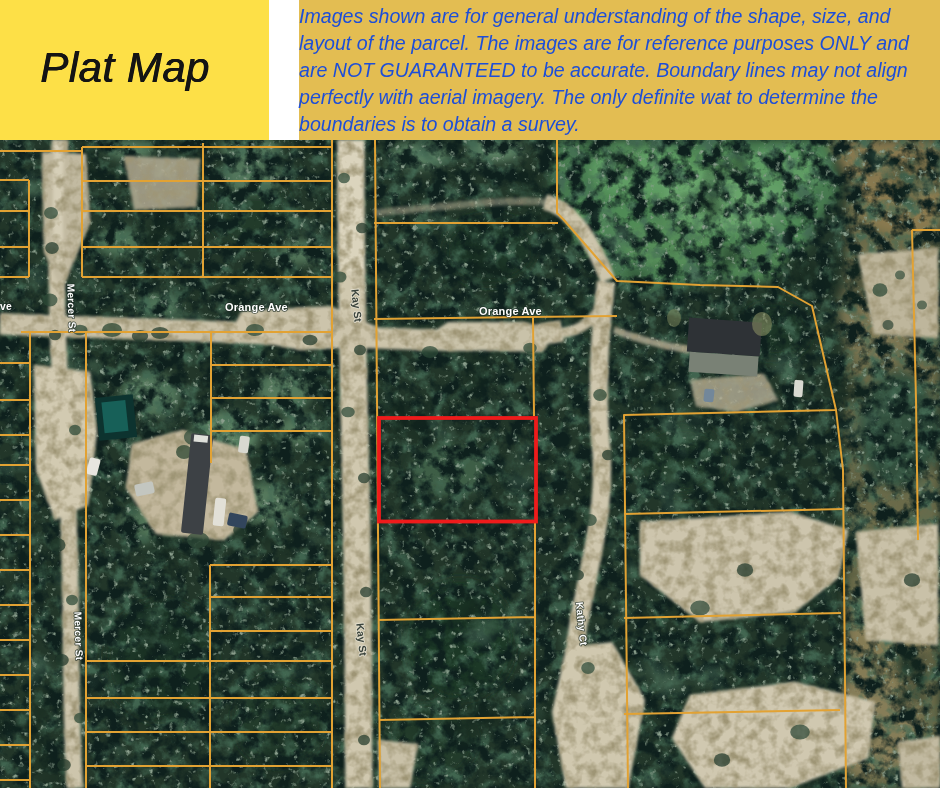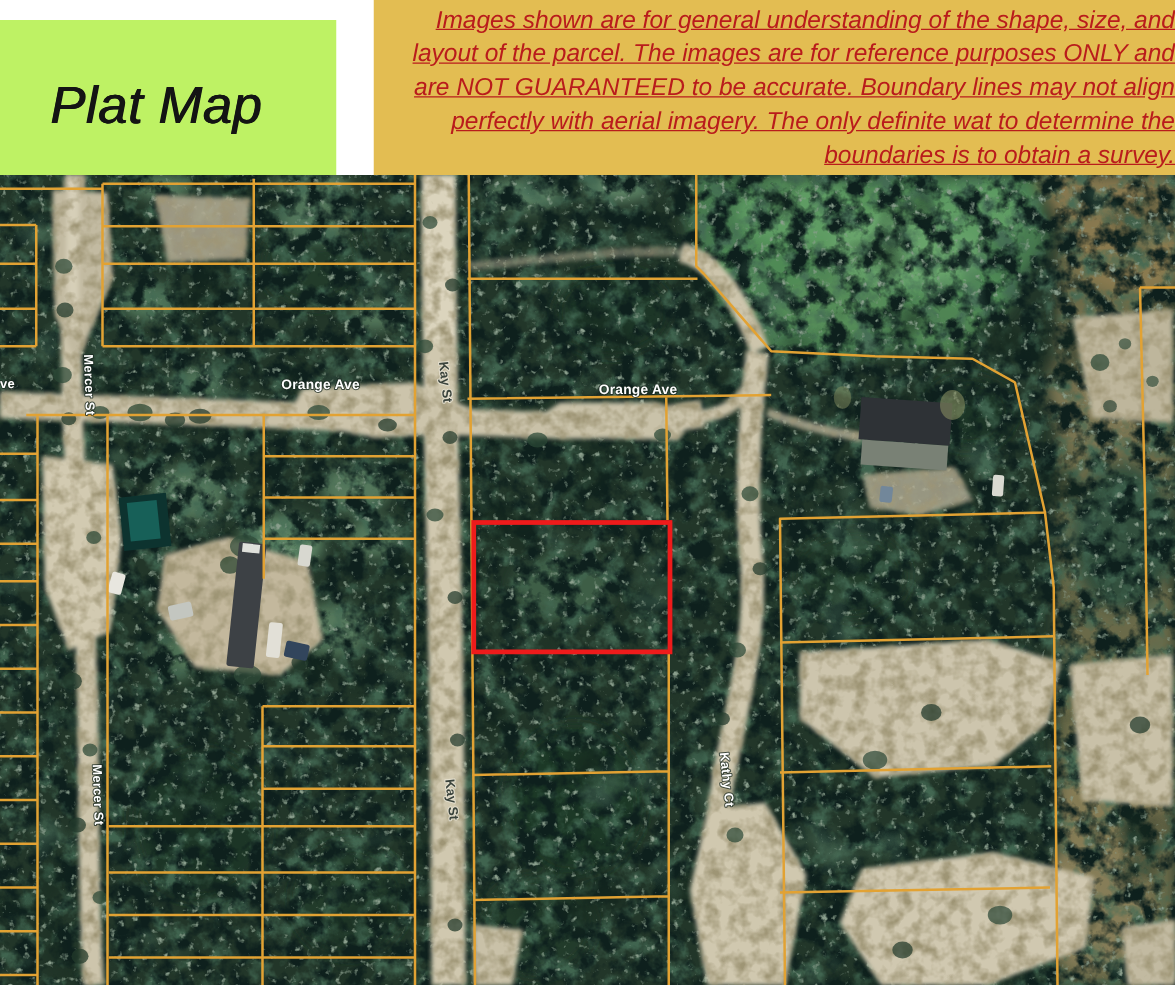--- a/index.html
+++ b/index.html
@@ -1,18 +1,18 @@
 <!DOCTYPE html>
 <html><head><meta charset="utf-8">
 <style>
 html,body{margin:0;padding:0;width:940px;height:788px;overflow:hidden;background:#fff;font-family:"Liberation Sans",sans-serif;}
-#gray{position:absolute;left:0;top:0;width:269px;height:140px;background:#bef264;margin-top:16px;}
+#gray{position:absolute;left:0;top:0;width:269px;height:140px;background:#fde047;}
 #gray span{position:absolute;left:46.5%;top:50%;transform:translate(-50%,-54%);font-style:italic;font-size:42px;font-weight:400;color:#141414;letter-spacing:0.5px;white-space:nowrap;text-shadow:0.5px 0 0 #141414,-0.3px 0 0 #141414;}
 #banner{position:absolute;left:299px;top:0;width:641px;height:140px;background:#e3bd52;}
-#banner div{margin-top:3px;text-align:right;font-style:italic;font-size:19.6px;line-height:27px;color:#b91c1c;font-weight:500;text-decoration:underline;}
+#banner div{margin-top:3px;text-align:left;font-style:italic;font-size:19.6px;line-height:27px;color:#1d4ed8;font-weight:500;}
 #aerial{position:absolute;left:0;top:140px;}
 </style></head>
 <body>
 <div id="gray">
     <span>Plat Map</span>
   </div>
 <div id="banner">
     <div>Images shown are for general understanding of the shape, size, and<br>
 layout of the parcel. The images are for reference purposes ONLY and<br>
 are NOT GUARANTEED to be accurate. Boundary lines may not align<br>

